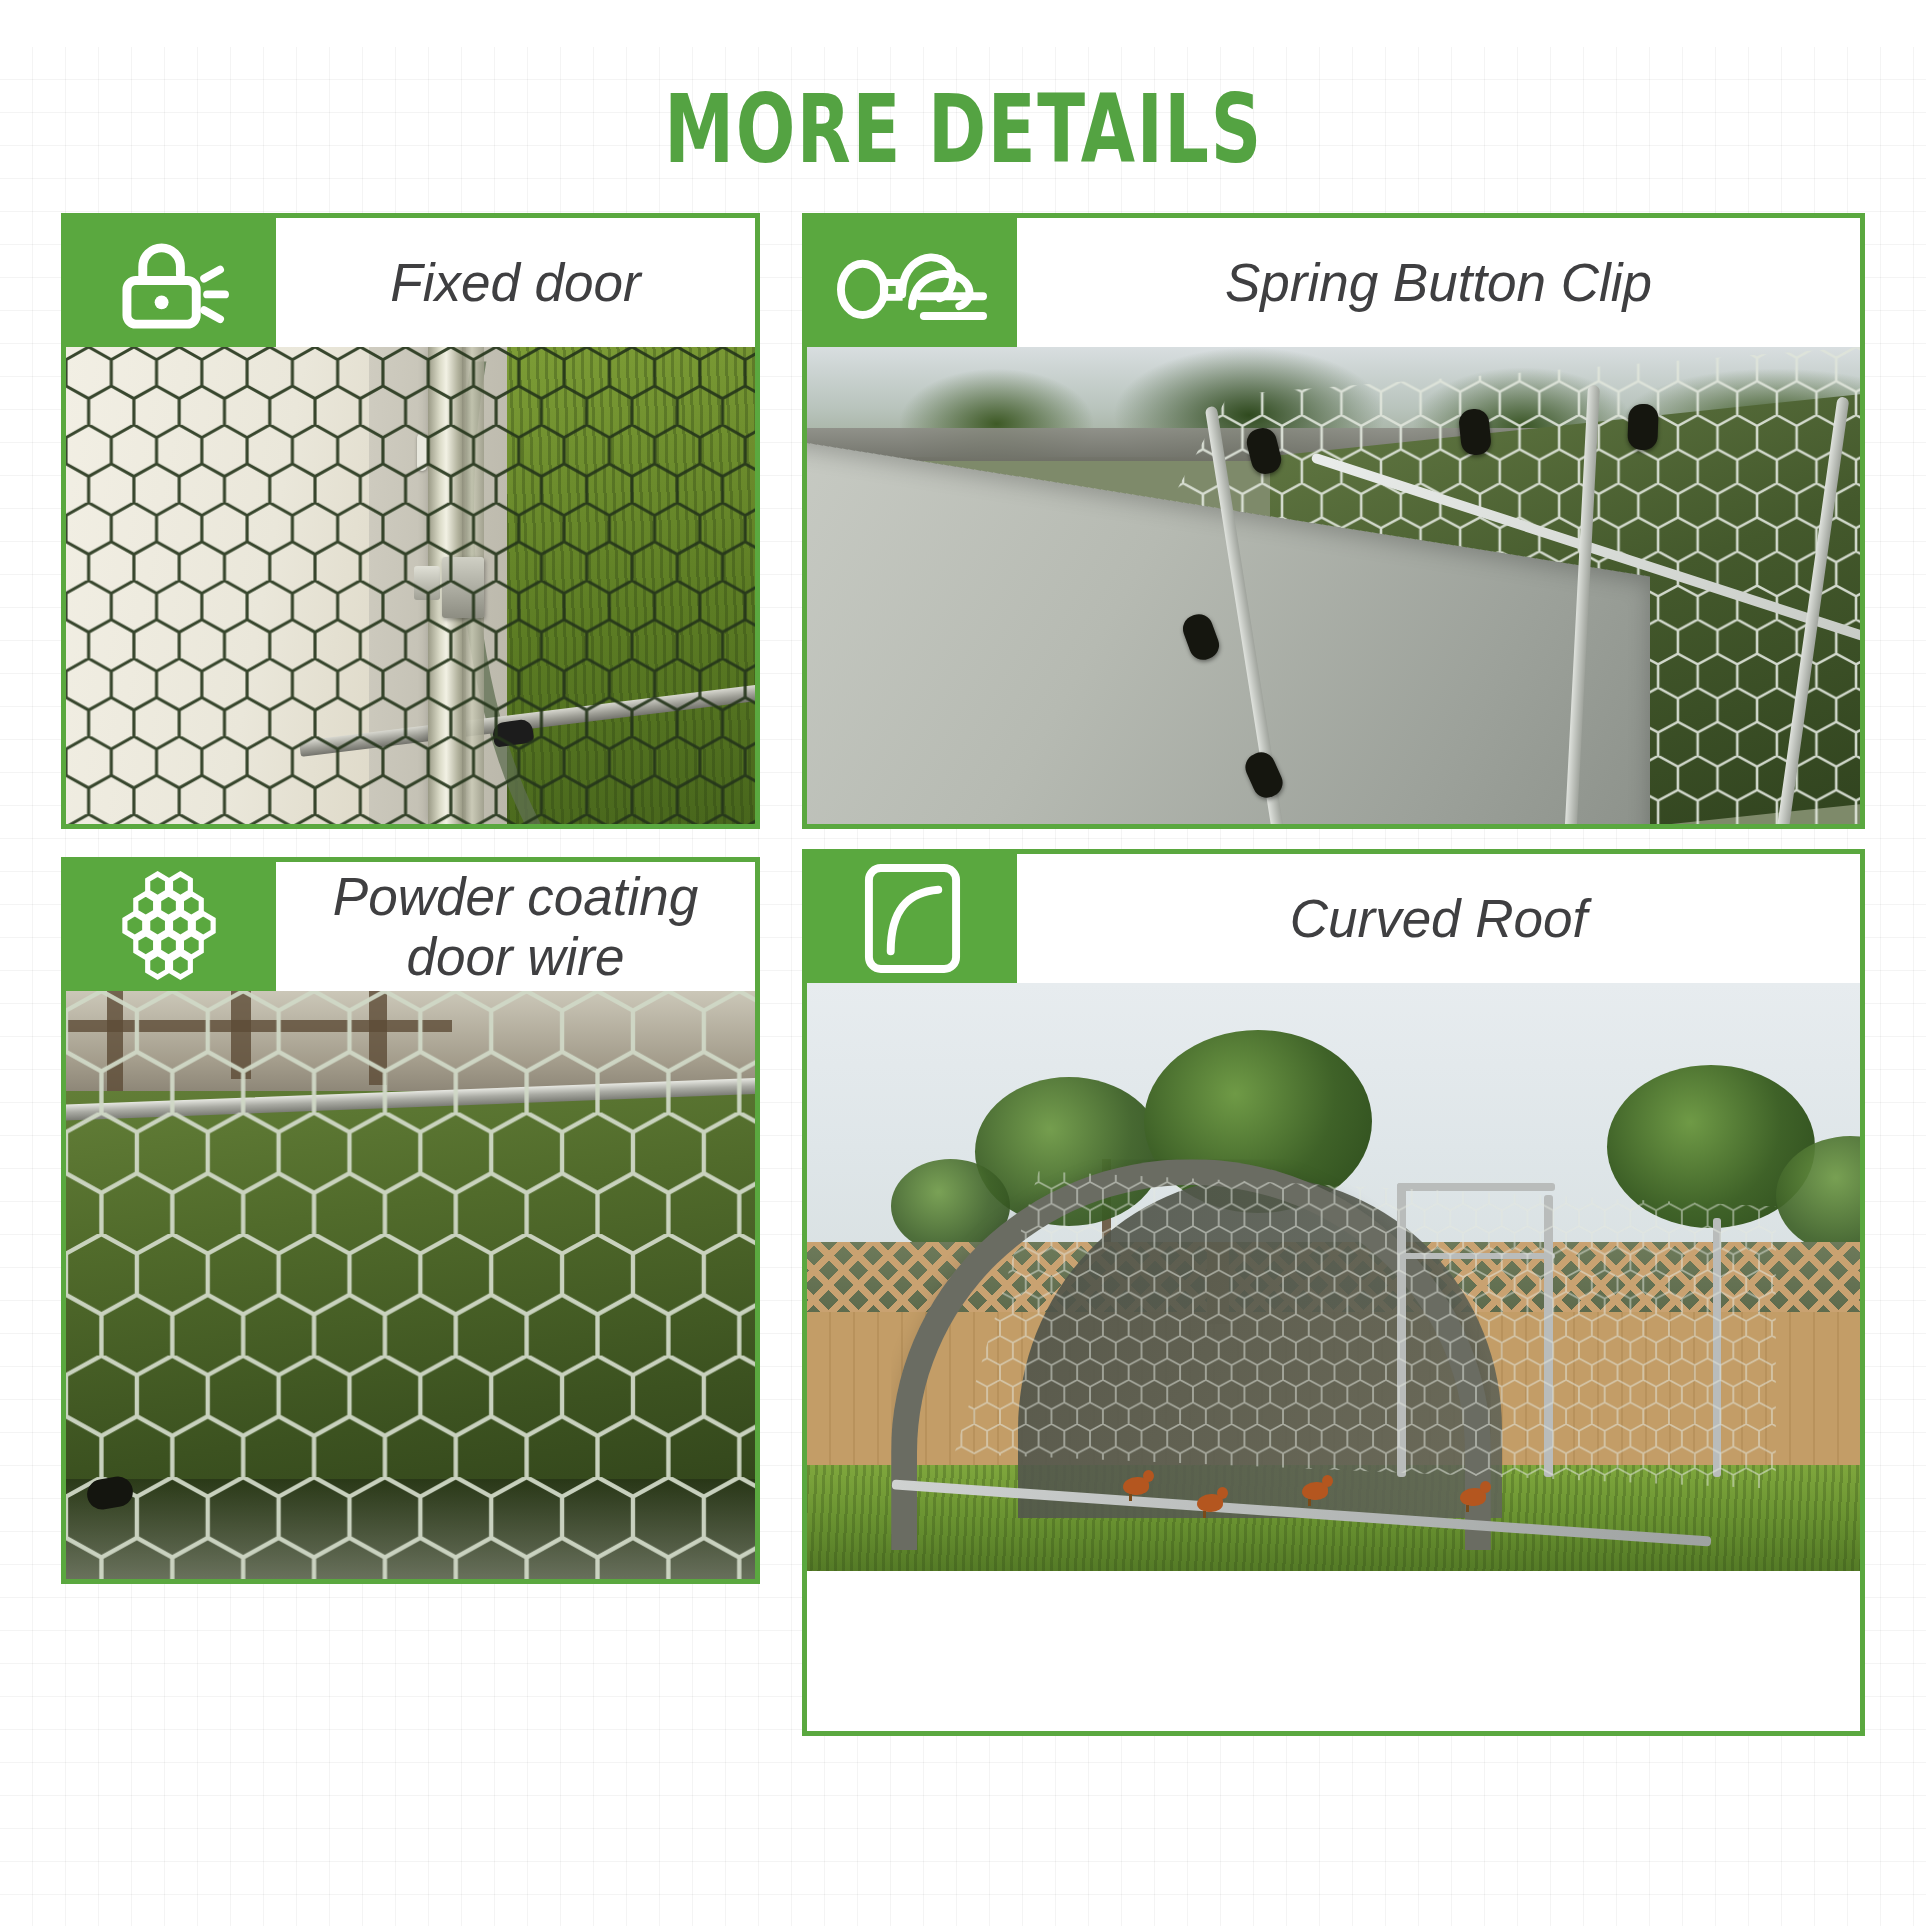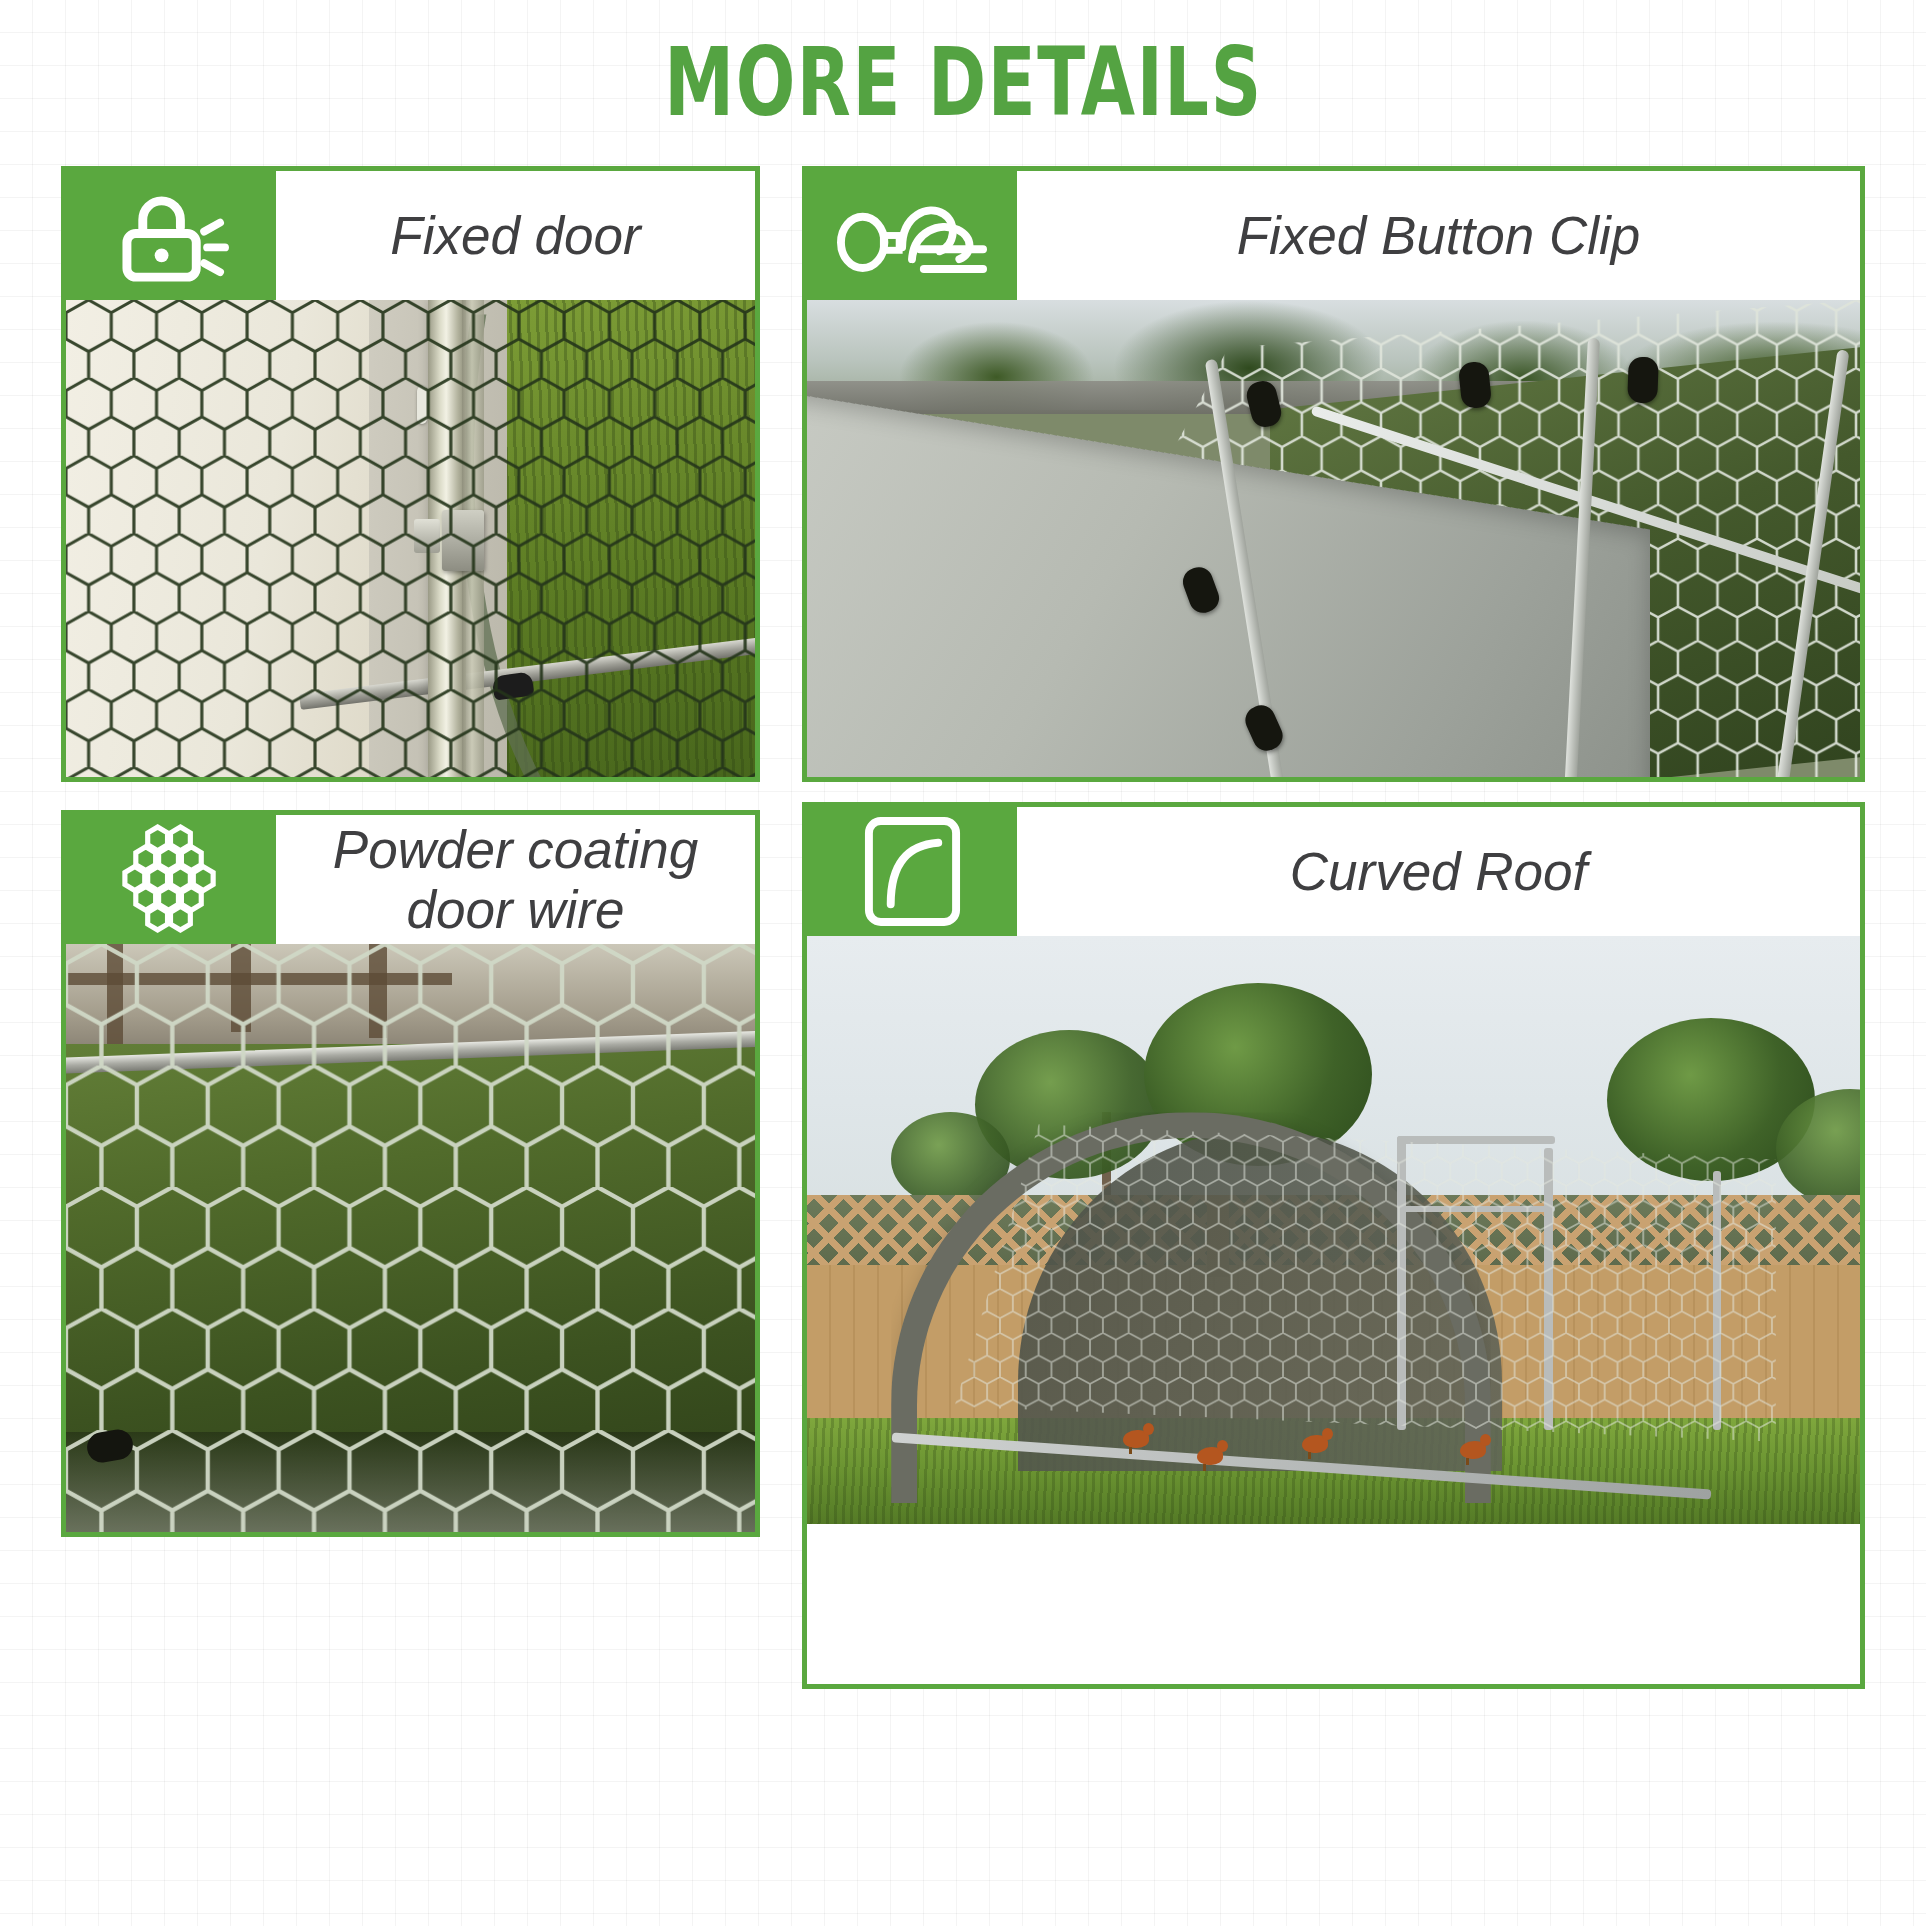--- a/index.html
+++ b/index.html
@@ -18,20 +18,21 @@
   
   #page-root {
     position: absolute;
     inset: 0;
     background-color: #ffffff;
     background-image:
       linear-gradient(to right, rgba(0,0,0,0.045) 1px, transparent 1px),
       linear-gradient(to bottom, rgba(0,0,0,0.045) 1px, transparent 1px);
     background-size: 33px 33px;
     background-position: -1px -1px;
+    margin-top: 47px;
   }
 
   
   .page-title {
     position: absolute;
     top: 28px;
     left: 0;
     width: 100%;
     text-align: center;
     color: #54a342;
@@ -379,21 +380,21 @@
           <svg width="150" height="95" viewBox="0 0 152 96" fill="none">
             <ellipse cx="26" cy="55" rx="22" ry="26" stroke="#ffffff" stroke-width="8" fill="none"></ellipse>
             <rect x="47" y="48" width="16" height="15" stroke="#ffffff" stroke-width="7" fill="none"></rect>
             <path d="M66 60 C66 28 92 16 108 26 C122 35 120 58 104 64" stroke="#ffffff" stroke-width="8" fill="none" stroke-linecap="round"></path>
             <path d="M76 72 C78 44 104 34 122 42 C138 50 138 66 124 72" stroke="#ffffff" stroke-width="8" fill="none" stroke-linecap="round"></path>
             <path d="M84 62 L148 62" stroke="#ffffff" stroke-width="8" stroke-linecap="round"></path>
             <path d="M88 82 L148 82" stroke="#ffffff" stroke-width="8" stroke-linecap="round"></path>
           </svg>
         </span>
       </div>
-      <div class="panel-title">Fixed Button Clip</div>
+      <div class="panel-title">Spring Button Clip</div>
     </div>
 
     <div class="panel-photo">
       <div class="ph-layer">
         <div class="p2-sky"></div>
         <div class="p2-trees"></div>
         <div class="p2-road"></div>
         <div class="p2-mesh-zone"></div>
         <svg class="mesh" preserveAspectRatio="none" viewBox="0 0 1064 490" style="clip-path: polygon(40% 10%, 100% 0%, 100% 100%, 18% 100%);">
           <defs>

